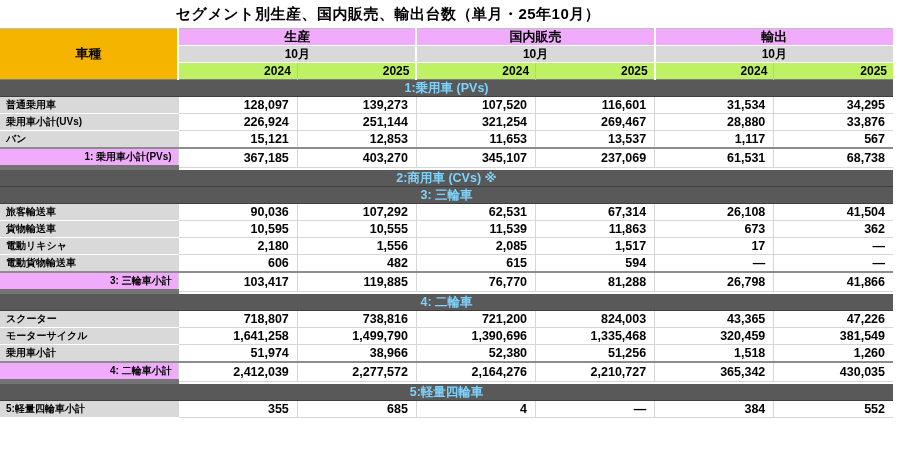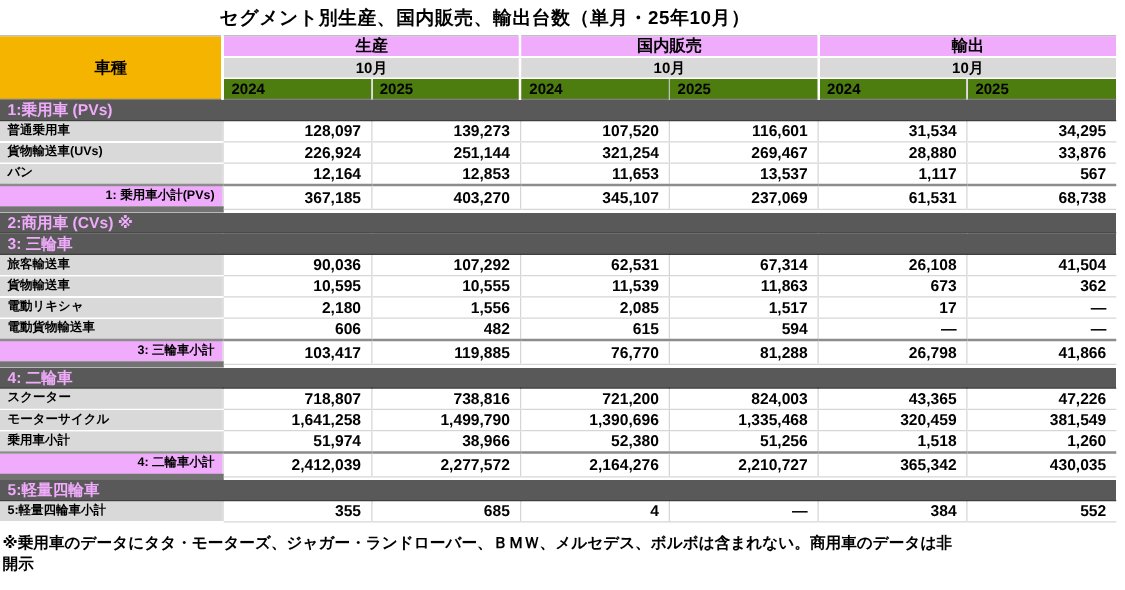--- a/index.html
+++ b/index.html
@@ -32,27 +32,27 @@
     background:#f0abfc;text-align:center;font-size:13px;
     border-left:2px solid #ffffff;
   }
   
   .month-th{
     background:#D9D9D9;text-align:center;
     border-left:2px solid #ffffff;border-top:1px solid #ffffff;
   }
   
   .year-th{
-    background:#4d7c0f;text-align:left;
+    background:#bef264;text-align:right;
     border-left:1px solid #bfbfbf;border-top:1px solid #ffffff;
   }
   .year-th.grp-start{border-left:2px solid #ffffff;}
   
   tr.section-row td{
-    background:#595959;color:#f0abfc;
+    background:#595959;color:#7dd3fc;text-align:center;
     font-size:12.5px;border-top:1px solid #7f7f7f;border-bottom:1px solid #3f3f3f;
   }
   
   td.label-cell{
     background:#D9D9D9;text-align:left;
     border-bottom:1px solid #ffffff;font-size:10px;
   }
   td.num-cell{
     background:#ffffff;text-align:right;
     border-left:1px solid #d6d6d6;border-bottom:1px solid #d6d6d6;
@@ -111,31 +111,31 @@
         <tr class="data-row">
           <td class="label-cell">普通乗用車</td>
           <td class="num-cell grp-start">128,097</td>
           <td class="num-cell">139,273</td>
           <td class="num-cell grp-start">107,520</td>
           <td class="num-cell">116,601</td>
           <td class="num-cell grp-start">31,534</td>
           <td class="num-cell">34,295</td>
         </tr>
         <tr class="data-row">
-          <td class="label-cell">貨物輸送車(UVs)</td>
+          <td class="label-cell">乗用車小計(UVs)</td>
           <td class="num-cell grp-start">226,924</td>
           <td class="num-cell">251,144</td>
           <td class="num-cell grp-start">321,254</td>
           <td class="num-cell">269,467</td>
           <td class="num-cell grp-start">28,880</td>
           <td class="num-cell">33,876</td>
         </tr>
         <tr class="data-row">
           <td class="label-cell">バン</td>
-          <td class="num-cell grp-start">12,164</td>
+          <td class="num-cell grp-start">15,121</td>
           <td class="num-cell">12,853</td>
           <td class="num-cell grp-start">11,653</td>
           <td class="num-cell">13,537</td>
           <td class="num-cell grp-start">1,117</td>
           <td class="num-cell">567</td>
         </tr>
         <tr class="subtotal-row">
           <td class="label-cell">1: 乗用車小計(PVs)</td>
           <td class="num-cell grp-start">367,185</td>
           <td class="num-cell">403,270</td>
@@ -242,14 +242,13 @@
           <td class="num-cell grp-start">355</td>
           <td class="num-cell">685</td>
           <td class="num-cell grp-start">4</td>
           <td class="num-cell">—</td>
           <td class="num-cell grp-start">384</td>
           <td class="num-cell">552</td>
         </tr>
       </tbody>
   </table>
 
-  <div class="footnote">※乗用車のデータにタタ・モーターズ、ジャガー・ランドローバー、ＢＭＷ、メルセデス、ボルボは含まれない。商用車のデータは非開示</div>
 </div>
 
 </body></html>

